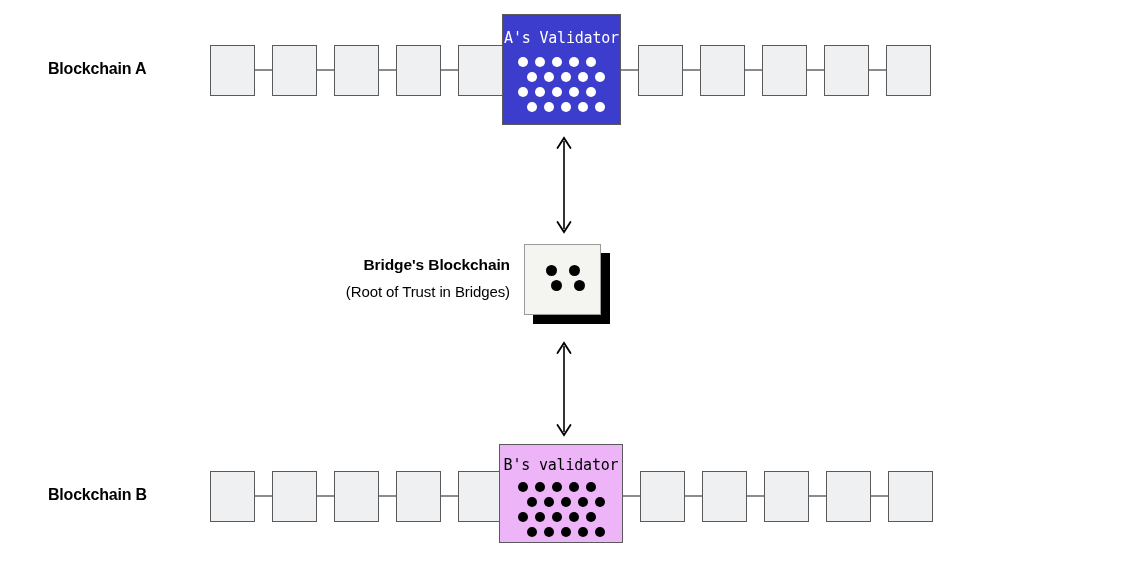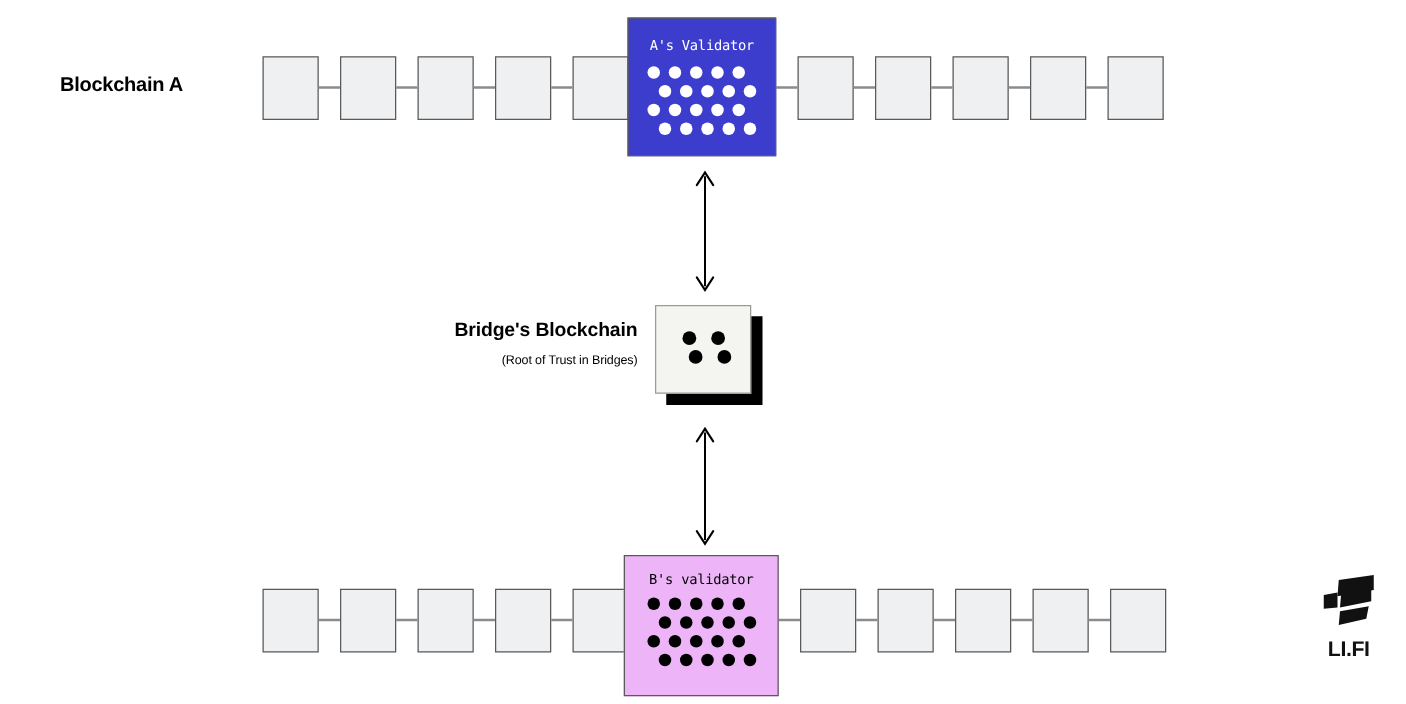--- a/index.html
+++ b/index.html
@@ -70,26 +70,26 @@
     left: 502px;
     top: 14px;
     width: 119px;
     height: 111px;
     background: #3c3ccd;
   }
   #validator-b {
     left: 499px;
     top: 444px;
     width: 124px;
-    height: 113px;
+    height: 99px;
     background: #edb4f8;
   }
   .validator-title {
     font-family: "DejaVu Sans Mono", "Liberation Mono", monospace;
-    font-size: 11px;
+    font-size: 15px;
     letter-spacing: -0.2px;
     white-space: nowrap;
     line-height: 1;
   }
   #validator-a .validator-title { color: #ffffff; margin-top: 16px; }
   #validator-b .validator-title { color: #000000; margin-top: 13px; }
 
   .dot-grid {
     display: flex;
     flex-direction: column;
@@ -164,21 +164,21 @@
     color: #000000;
   }
   #bridge-title {
     font-size: 15.5px;
     font-weight: bold;
     letter-spacing: -0.1px;
     line-height: 1.15;
     white-space: nowrap;
   }
   #bridge-subtitle {
-    font-size: 10px;
+    font-size: 15px;
     font-weight: normal;
     letter-spacing: -0.1px;
     margin-top: 9px;
     line-height: 1.15;
     white-space: nowrap;
   }
 
   
   .arrow {
     position: absolute;
@@ -301,20 +301,21 @@
       </div>
     </div>
   </div>
 
   <svg class="arrow" id="arrow-bottom" viewBox="0 0 24 102">
     <line x1="12" y1="8" x2="12" y2="94" stroke="#000000" stroke-width="1.6"></line>
     <polyline points="5.5,15 12,5 18.5,15" fill="none" stroke="#000000" stroke-width="1.8" stroke-linecap="round" stroke-linejoin="miter"></polyline>
     <polyline points="5.5,87 12,97 18.5,87" fill="none" stroke="#000000" stroke-width="1.8" stroke-linecap="round" stroke-linejoin="miter"></polyline>
   </svg>
 
+  <div class="chain-label" id="label-chain-b">Blockchain B</div>
 
   <div class="chain-row" id="chain-row-b">
     <div class="block"></div>
     <div class="connector"></div>
     <div class="block"></div>
     <div class="connector"></div>
     <div class="block"></div>
     <div class="connector"></div>
     <div class="block"></div>
     <div class="connector"></div>
@@ -362,23 +363,14 @@
       <div class="dot-row offset">
         <span class="dot"></span>
         <span class="dot"></span>
         <span class="dot"></span>
         <span class="dot"></span>
         <span class="dot"></span>
       </div>
     </div>
   </div>
 
-  <div id="logo">
-    <svg id="logo-mark" viewBox="0 0 44 46">
-      <polygon points="14,4 42,0 42,12 13,17" fill="#111111"></polygon>
-      <polygon points="2,16 13,14 13,26 2,27" fill="#111111"></polygon>
-      <polygon points="16,14 40,10 40,21 15,26" fill="#111111"></polygon>
-      <polygon points="15,29 38,25 36,35 14,40" fill="#111111"></polygon>
-    </svg>
-    <div id="logo-text">LI.FI</div>
-  </div>
 
 </div>
 
 </body></html>

